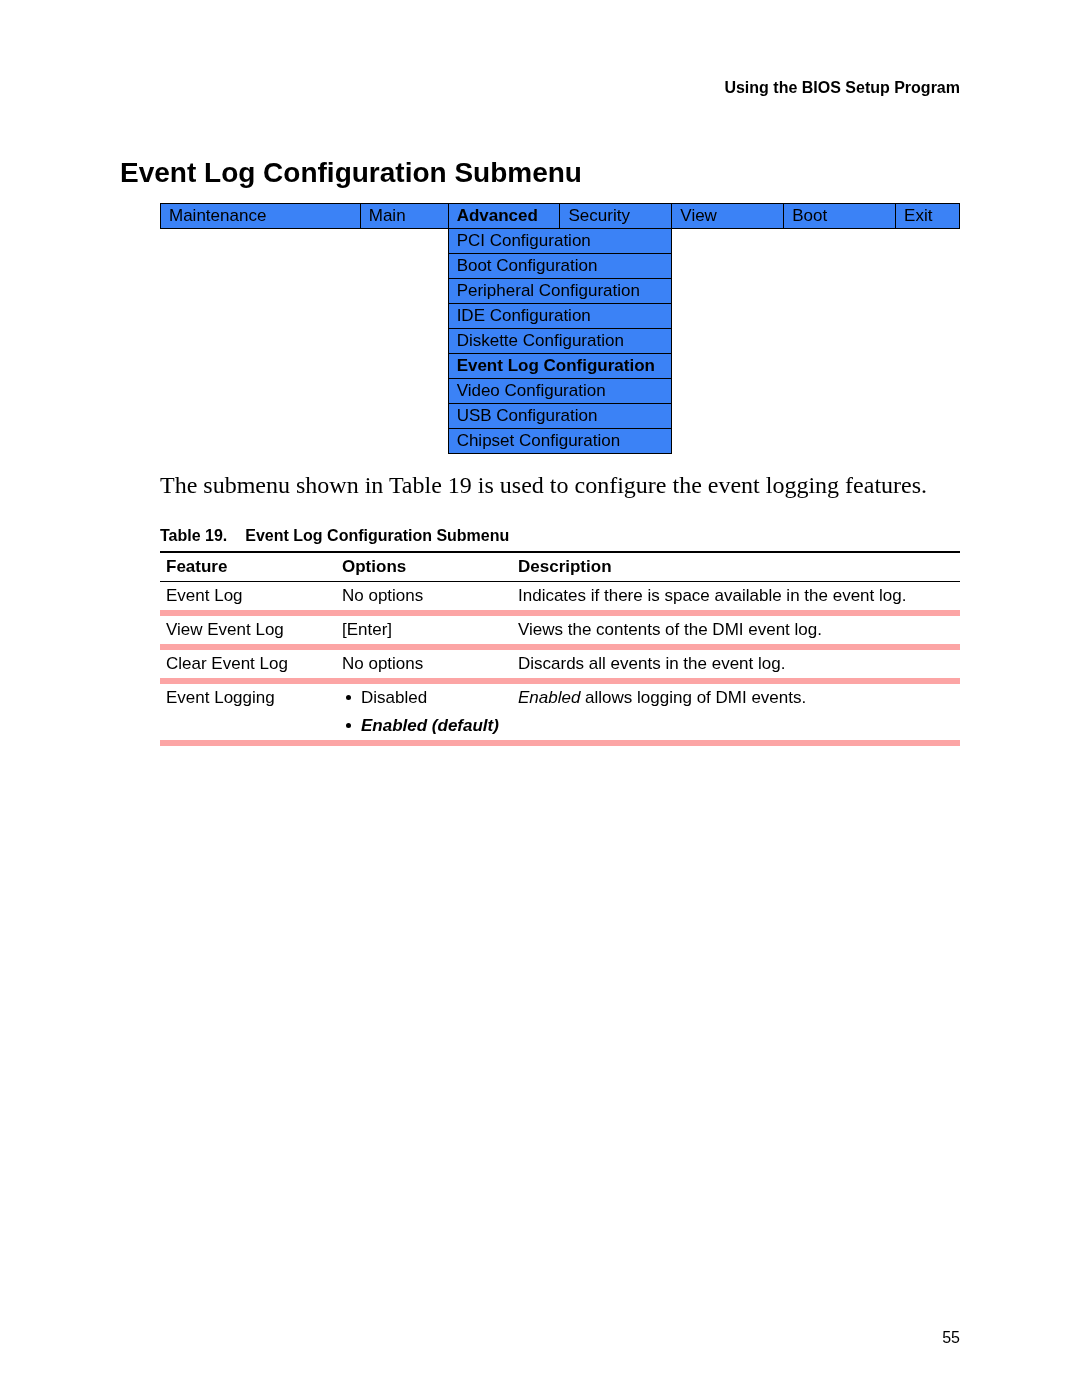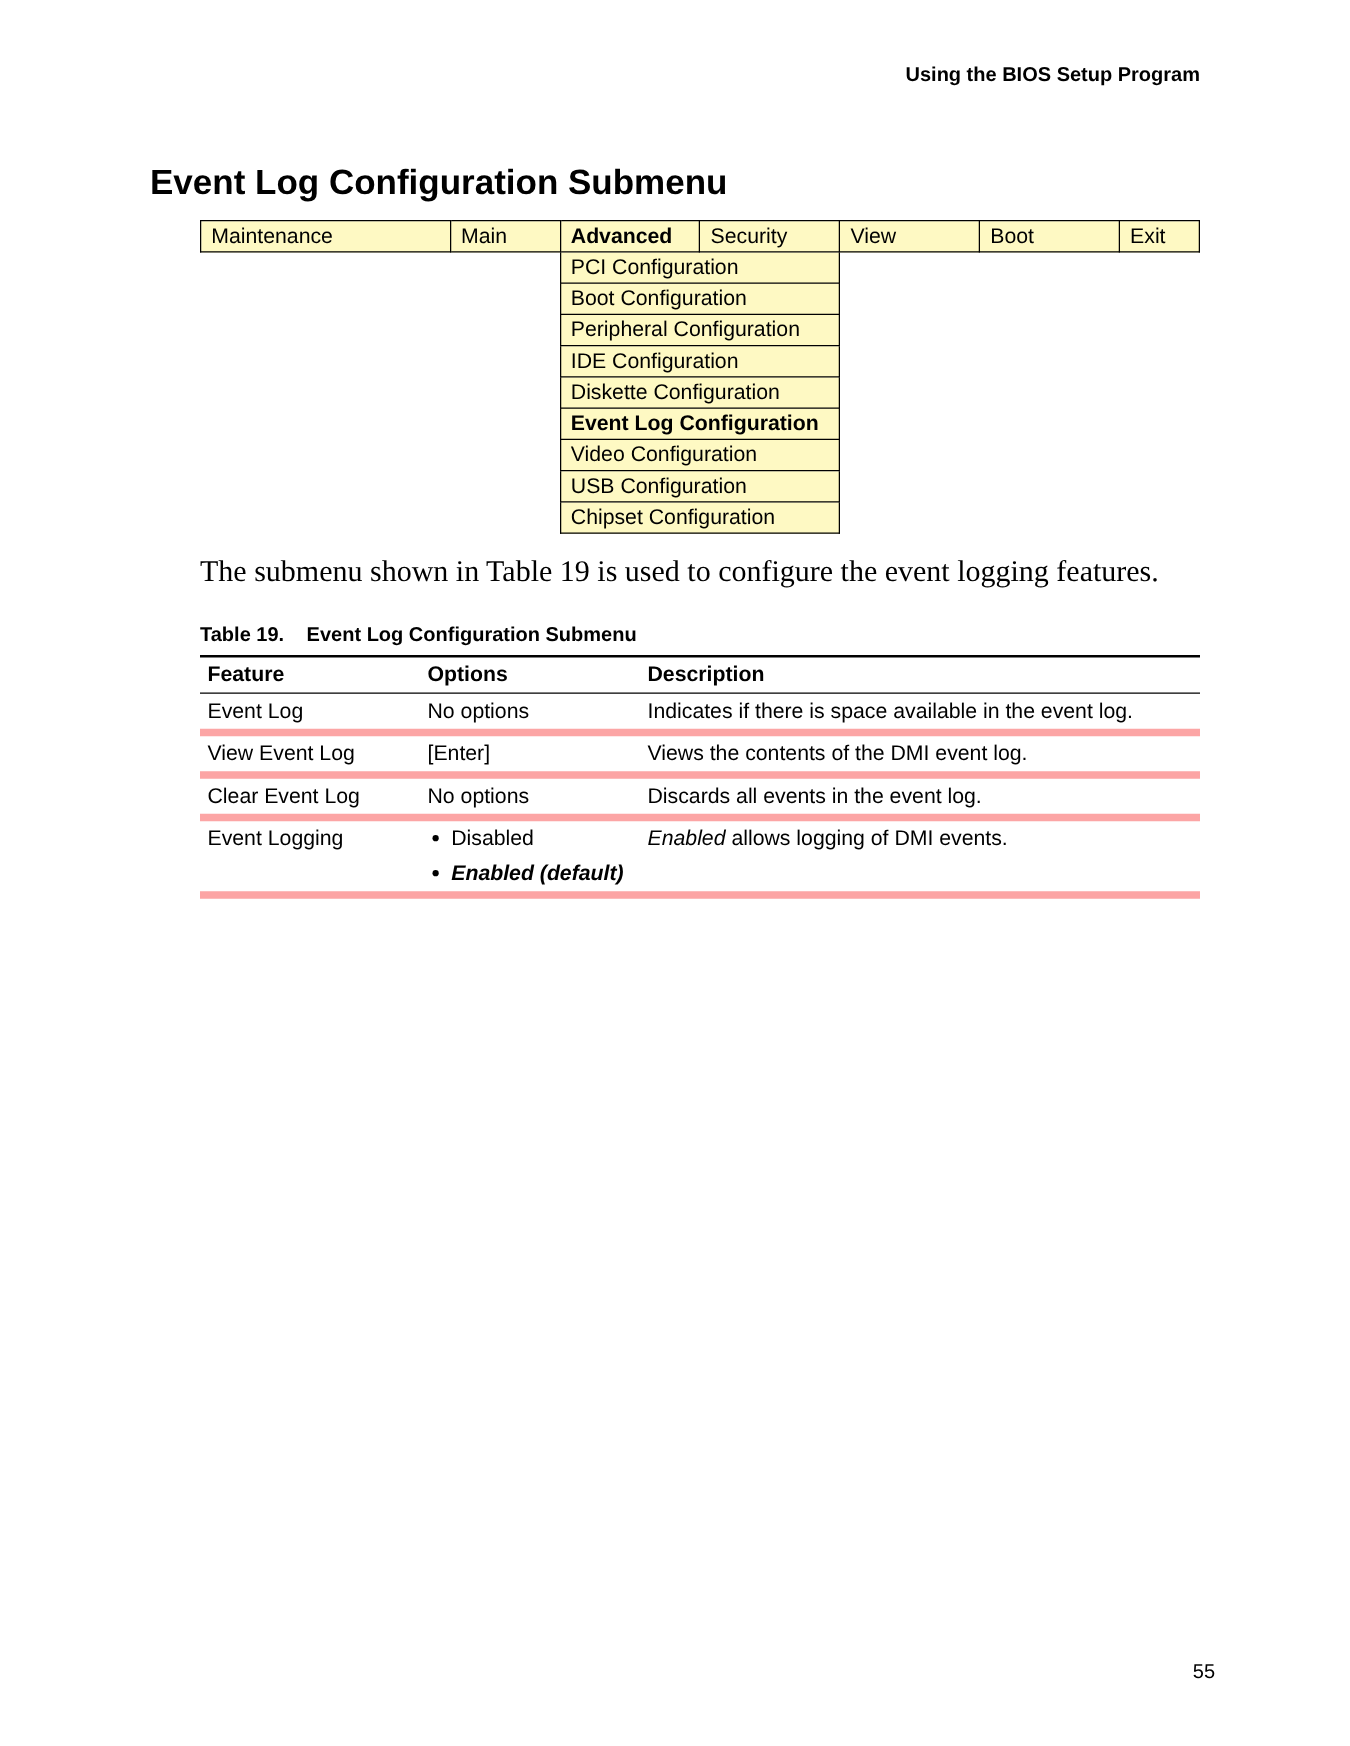--- a/index.html
+++ b/index.html
@@ -7,21 +7,21 @@
     padding: 0;
     background: #fff;
     font-family: Arial, Helvetica, sans-serif;
     color: #000;
   }
   .page {
     width: 1080px;
     height: 1397px;
     position: relative;
     box-sizing: border-box;
-    padding: 52px 120px 60px 120px;
+    padding: 79px 120px 60px 120px;
     border-radius: 28px;
   }
   .running-head {
     text-align: right;
     font-weight: bold;
     font-size: 16px;
     margin-bottom: 60px;
   }
   h1.title {
     font-size: 28px;
@@ -33,21 +33,21 @@
     margin-left: 40px;
   }
   table.bios {
     border-collapse: collapse;
     width: 100%;
     font-size: 17px;
   }
   table.bios td {
     border: 1px solid #000;
     padding: 2px 8px;
-    background: #fef9c3;
+    background: #3b82f6;
     vertical-align: top;
     height: 20px;
   }
   table.bios td.empty {
     border: none;
     background: transparent;
   }
   table.bios td.bold {
     font-weight: bold;
   }
@@ -95,21 +95,21 @@
   .bullet-dot {
     width: 5px; height: 5px; background:#000; border-radius:50%;
     margin: 7px 10px 0 4px;
     flex-shrink: 0;
   }
   .opt-bold { font-weight: bold; font-style: italic; }
   .desc-ital { font-style: italic; }
   .page-number {
     position: absolute;
     bottom: 50px;
-    right: 108px;
+    right: 120px;
     font-size: 16px;
   }
   
   .bios colgroup col.c1 { width: 25%; }
   .bios colgroup col.c2 { width: 11%; }
   .bios colgroup col.c3 { width: 14%; }
   .bios colgroup col.c4 { width: 14%; }
   .feat colgroup col.f1 { width: 22%; }
   .feat colgroup col.f2 { width: 22%; }
   .feat colgroup col.f3 { width: 56%; }

